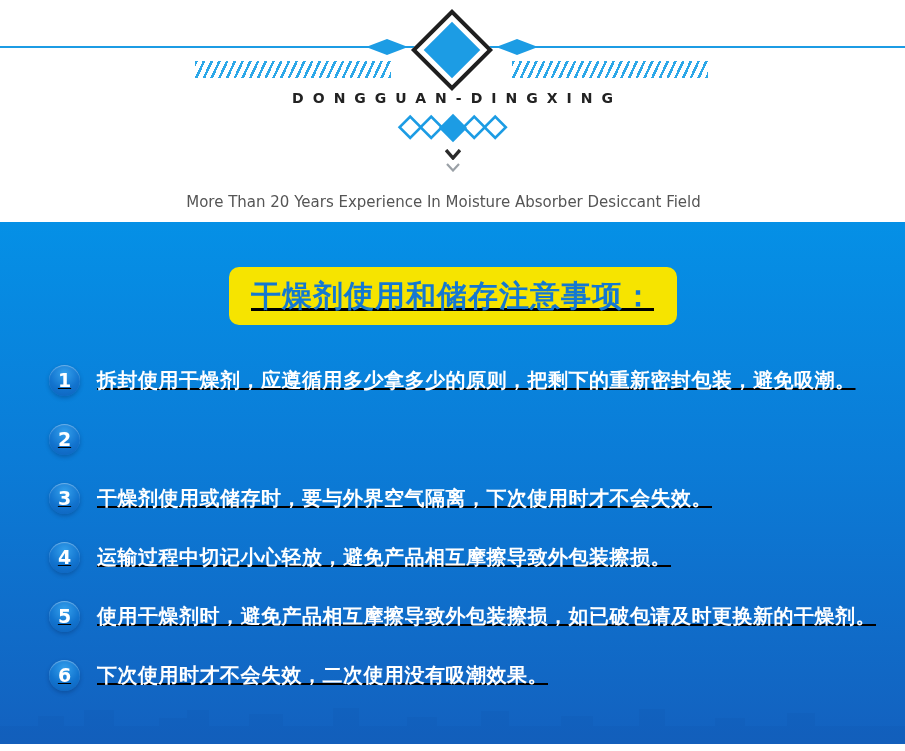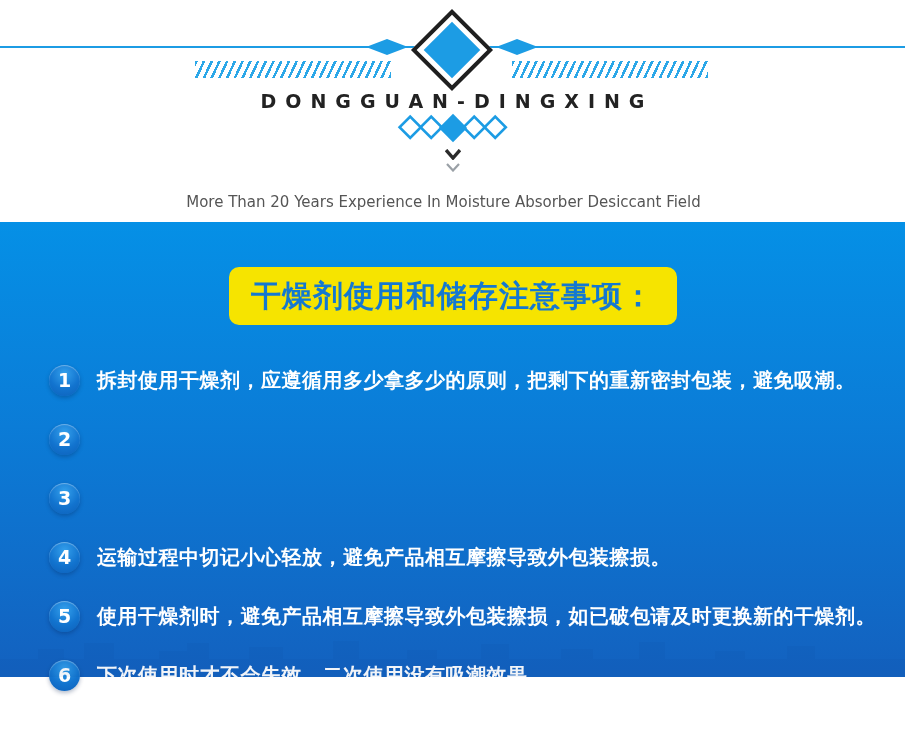--- a/index.html
+++ b/index.html
@@ -19,33 +19,33 @@
     clip-path:polygon(50% 0, 100% 50%, 50% 100%, 0 50%); }
   .side-diamond.left  { left:366px; }
   .side-diamond.right { left:496px; }
 
   .hatch { position:absolute; top:61px; width:196px; height:17px;
     background:repeating-linear-gradient(115deg, #2ba7e8 0px, #2ba7e8 2.5px, transparent 2.5px, transparent 7px); }
   .hatch.left  { left:195px; }
   .hatch.right { left:512px; }
 
   .brand { position:absolute; top:90px; left:0; width:905px; text-align:center;
-    font-size:19px; font-weight:600; color:#222222; letter-spacing:9px; text-indent:9px; }
+    font-size:14px; font-weight:600; color:#222222; letter-spacing:9px; text-indent:9px; }
 
   .diamond-row { position:absolute; top:112px; left:397px; }
 
   .chevrons { position:absolute; top:149px; left:0; width:905px; text-align:center; }
   .chevrons svg { display:block; margin:0 auto 3px auto; }
 
   .tagline { position:absolute; top:193px; left:0; width:887px; text-align:center;
     font-size:15px; color:#555555; }
 
   
-  .panel { position:relative; width:905px; height:455px;
-    background:linear-gradient(180deg, #0590e6 0%, #0b7cd7 45%, #1361bf 100%); }
+  .panel { position:relative; width:905px; height:522px;
+    background:linear-gradient(180deg, #0590e6 0%, #0b7cd7 45%, #1361bf 100%);text-decoration:underline; }
 
   .notice-title-box { position:relative; width:448px; height:58px; margin:0 auto; top:45px;
     background:#f6e400; border-radius:10px; display:flex; align-items:center; justify-content:center; }
   .notice-title { font-size:30px; font-weight:700; color:#1478d1; letter-spacing:1px; }
 
   .notice-list { position:relative; top:80px; padding-left:49px; }
   .notice-row { display:flex; align-items:center; height:40px; margin-bottom:19px; }
   .num-badge { flex:0 0 auto; width:31px; height:31px; border-radius:50%;
     background:radial-gradient(circle at 50% 28%, #34a0ec 0%, #1274cf 55%, #0d60ba 100%);
     box-shadow:0 2px 4px rgba(0,30,80,0.30), inset 0 1px 1px rgba(255,255,255,0.35);
@@ -106,20 +106,21 @@
   <div class="notice-list">
     <div class="notice-row">
       <div class="num-badge">1</div>
       <div class="row-text">拆封使用干燥剂，应遵循用多少拿多少的原则，把剩下的重新密封包装，避免吸潮。</div>
     </div>
     <div class="notice-row">
       <div class="num-badge">2</div>
     </div>
     <div class="notice-row">
       <div class="num-badge">3</div>
+      <div class="row-text">干燥剂使用或储存时，要与外界空气隔离，下次使用时才不会失效。</div>
     </div>
     <div class="notice-row">
       <div class="num-badge">4</div>
       <div class="row-text">运输过程中切记小心轻放，避免产品相互摩擦导致外包装擦损。</div>
     </div>
     <div class="notice-row">
       <div class="num-badge">5</div>
       <div class="row-text">使用干燥剂时，避免产品相互摩擦导致外包装擦损，如已破包请及时更换新的干燥剂。</div>
     </div>
     <div class="notice-row">

